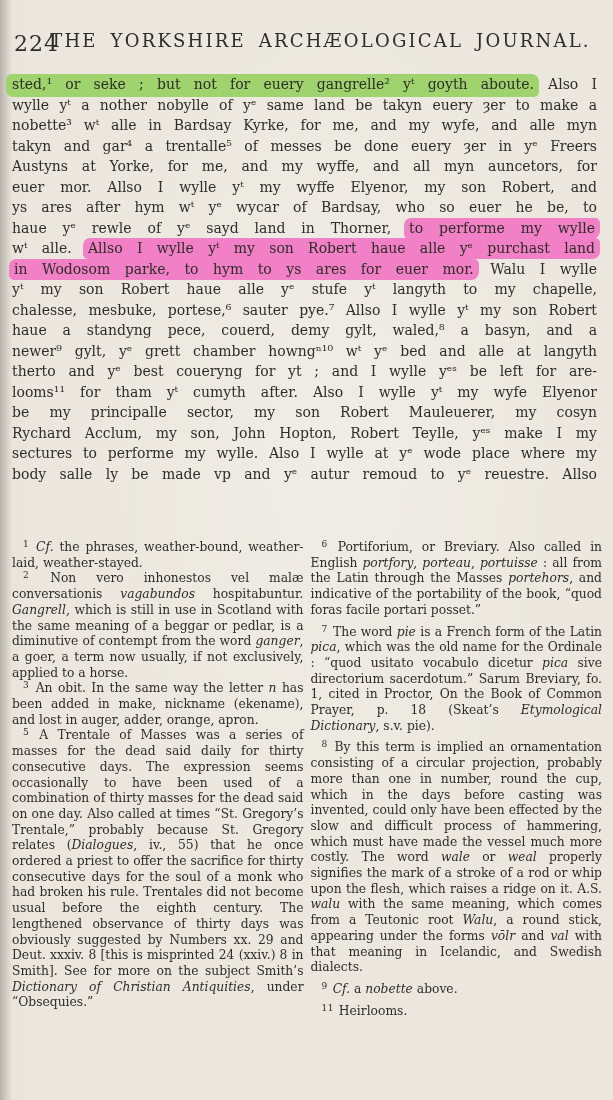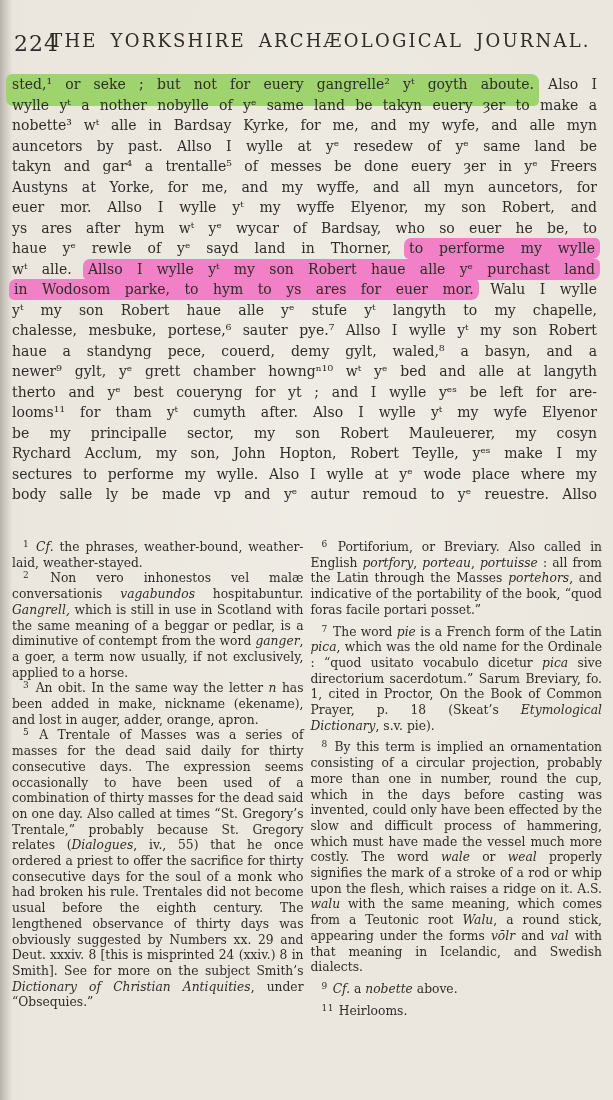--- a/index.html
+++ b/index.html
@@ -42,21 +42,21 @@
   }
   .body-line{
     font-size:14px;line-height:20.5px;height:20.5px;
     text-align:justify;text-align-last:justify;
     white-space:nowrap;
   }
   .body-line span{white-space:normal;}
   .seg-green{
     background:var(--hl-green);
     border-radius:6px 8px 5px 7px;
-    padding:2px 5px 14px 6px;margin:0 -4px 12px -6px;
+    padding:2px 5px 5px 6px;margin:0 -4px 12px -6px;
     box-decoration-break:clone;
   }
   .seg-pink{
     background:var(--hl-pink);
     border-radius:7px 5px 8px 5px;
     padding:2px 5px 3px 5px;margin:0 -3px;
     box-decoration-break:clone;
   }
   .footnotes{
     position:absolute;top:540px;left:12px;right:11px;
@@ -83,21 +83,20 @@
 
   <div class="header">
     <span class="page-num">224</span>
     <span class="journal-title">THE YORKSHIRE ARCHÆOLOGICAL JOURNAL.</span>
   </div>
 
   <div class="body">
       <div class="body-line"><span class="seg-green">sted,¹ or seke ; but not for euery gangrelle² yᵗ goyth aboute.</span><span>  Also I</span></div>
       <div class="body-line"><span>wylle yᵗ a nother nobylle of yᵉ same land be takyn euery ȝer to make a</span></div>
       <div class="body-line"><span>nobette³ wᵗ alle in Bardsay Kyrke, for me, and my wyfe, and alle myn</span></div>
-      <div class="body-line"><span>auncetors by past.  Allso I wylle at yᵉ resedew of yᵉ same land be</span></div>
       <div class="body-line"><span>takyn and gar⁴ a trentalle⁵ of messes be done euery ȝer in yᵉ Freers</span></div>
       <div class="body-line"><span>Austyns at Yorke, for me, and my wyffe, and all myn auncetors, for</span></div>
       <div class="body-line"><span>euer mor.  Allso I wylle yᵗ my wyffe Elyenor, my son Robert, and</span></div>
       <div class="body-line"><span>ys ares after hym wᵗ yᵉ wycar of Bardsay, who so euer he be, to</span></div>
       <div class="body-line"><span>haue yᵉ rewle of yᵉ sayd land in Thorner, </span><span class="seg-pink">to performe my wylle</span></div>
       <div class="body-line"><span>wᵗ alle.  </span><span class="seg-pink">Allso I wylle yᵗ my son Robert haue alle yᵉ purchast land</span></div>
       <div class="body-line"><span class="seg-pink">in Wodosom parke, to hym to ys ares for euer mor.</span><span>  Walu I wylle</span></div>
       <div class="body-line"><span>yᵗ my son Robert haue alle yᵉ stufe yᵗ langyth to my chapelle,</span></div>
       <div class="body-line"><span>chalesse, mesbuke, portese,⁶ sauter pye.⁷  Allso I wylle yᵗ my son Robert</span></div>
       <div class="body-line"><span>haue a standyng pece, couerd, demy gylt, waled,⁸ a basyn, and a</span></div>

